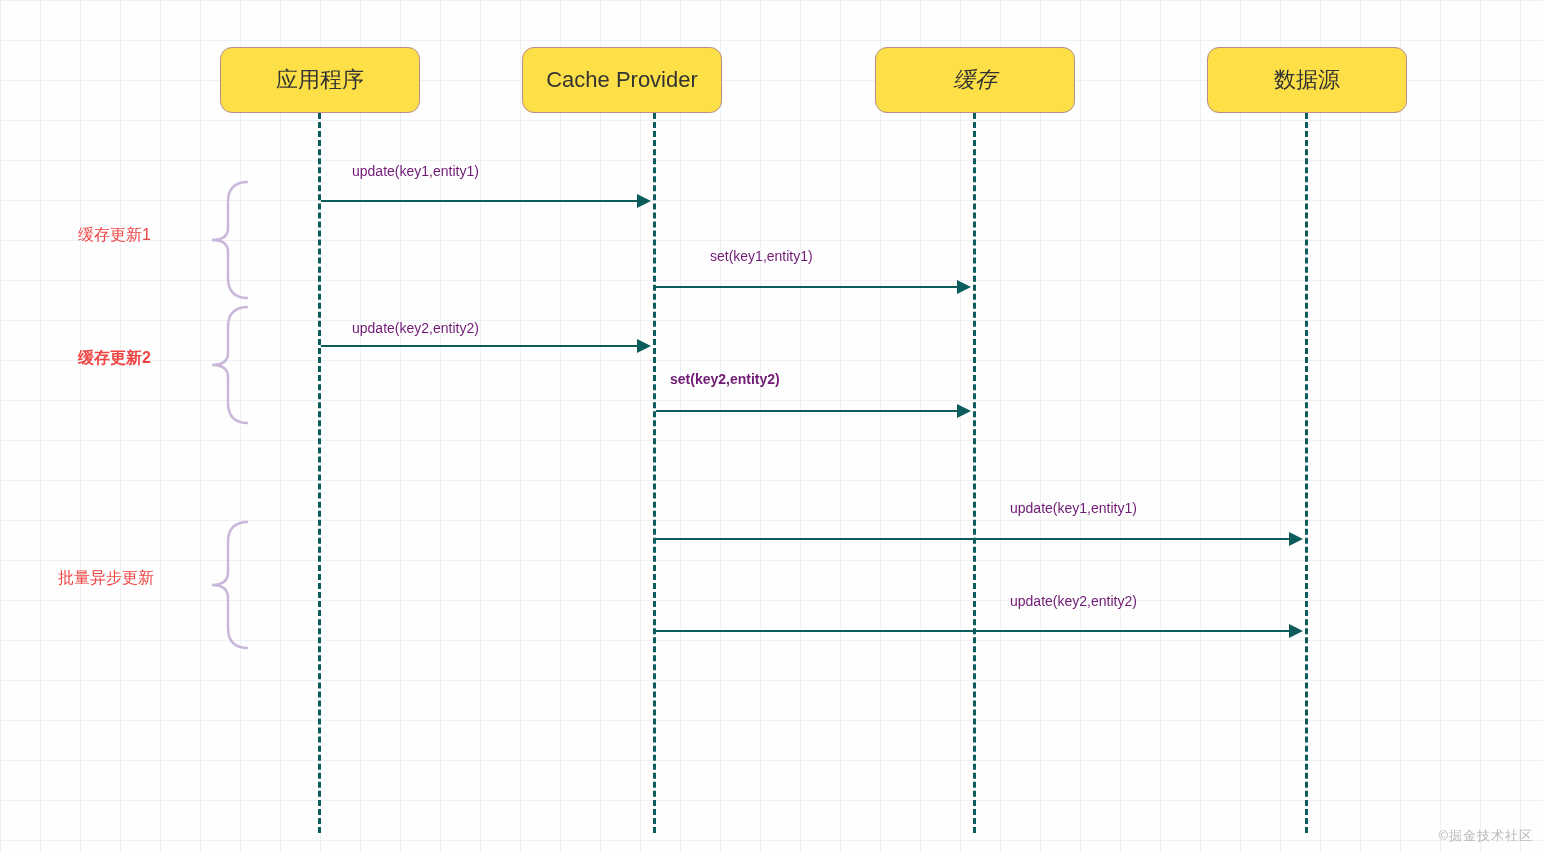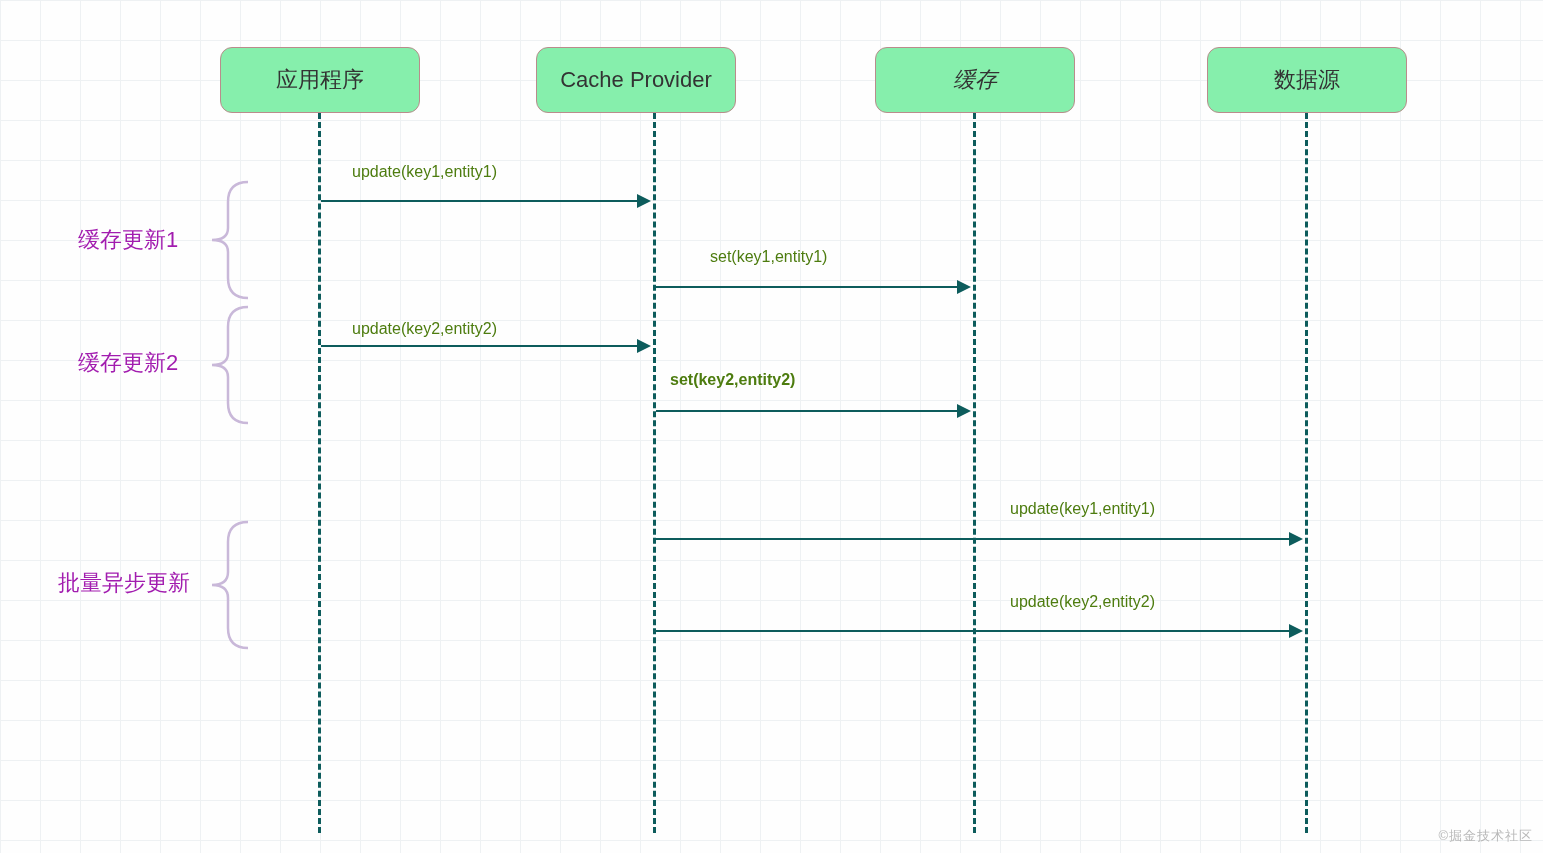--- a/index.html
+++ b/index.html
@@ -10,21 +10,21 @@
     position: relative;
     overflow: hidden;
     background-color: #fefefe;
     background-image:
       linear-gradient(#eef1f3 1px, transparent 1px),
       linear-gradient(90deg, #eef1f3 1px, transparent 1px);
     background-size: 40px 40px;
   }
   .participant {
     position: absolute;
-    background: #86efac;
+    background: #fde047;
     border: 1px solid #b98c8c;
     border-radius: 12px;
     padding: 18px 10px;
     text-align: center;
     font-size: 22px;
     color: #333;
     width: 200px;
     height: 66px;
     display: flex;
     align-items: center;
@@ -45,51 +45,51 @@
     content: "";
     position: absolute;
     right: -2px;
     top: -6px;
     border-left: 14px solid #0d5c5c;
     border-top: 7px solid transparent;
     border-bottom: 7px solid transparent;
   }
   .msg-label {
     position: absolute;
-    font-size: 16px;
-    color: #4d7c0f;
+    font-size: 14px;
+    color: #701a75;
     white-space: nowrap;
     text-align: center;
   }
   .bracket {
     position: absolute;
     color: #c9b8d9;
   }
   .bracket svg { display: block; }
   .group-label {
     position: absolute;
-    font-size: 22px;
-    color: #a21caf;
+    font-size: 16px;
+    color: #ef4444;
     text-align: right;
   }
   .watermark {
     position: absolute;
     right: 10px;
     bottom: 8px;
     font-size: 13px;
     color: #b8b8b8;
     letter-spacing: 1px;
     margin-left: 17px;
   }
 </style>
 </head>
 <body>
 
 <div class="participant" style="left:220px; top:47px;">应用程序</div>
-<div class="participant" style="left:536px; top:47px;text-align:center;">Cache Provider</div>
+<div class="participant" style="left:522px; top:47px;text-align:center;">Cache Provider</div>
 <div class="participant" style="left:875px; top:47px;font-style:italic;">缓存</div>
 <div class="participant" style="left:1207px; top:47px;">数据源</div>
 
 <div class="lifeline" style="left:318px;"></div>
 <div class="lifeline" style="left:653px;"></div>
 <div class="lifeline" style="left:973px;"></div>
 <div class="lifeline" style="left:1305px;"></div>
 
 <div class="group-label" style="left:78px; top:225px;">缓存更新1</div>
 <div class="bracket" style="left:200px; top:180px;">
@@ -97,21 +97,21 @@
     <path d="M48,2 Q28,2 28,22 L28,48 Q28,60 12,60 Q28,60 28,72 L28,98 Q28,118 48,118" fill="none" stroke="#c9b8d9" stroke-width="2.5"></path>
   </svg>
 </div>
 
 <div class="msg-label" style="left:352px; top:163px;">update(key1,entity1)</div>
 <div class="arrow" style="left:321px; top:200px; width:328px;"></div>
 
 <div class="msg-label" style="left:710px; top:248px;">set(key1,entity1)</div>
 <div class="arrow" style="left:656px; top:286px; width:313px;"></div>
 
-<div class="group-label" style="left:78px; top:348px;">缓存更新2</div>
+<div class="group-label" style="left:78px; top:348px;font-weight:bold;">缓存更新2</div>
 <div class="bracket" style="left:200px; top:305px;">
   <svg width="50" height="120" viewBox="0 0 50 120">
     <path d="M48,2 Q28,2 28,22 L28,48 Q28,60 12,60 Q28,60 28,72 L28,98 Q28,118 48,118" fill="none" stroke="#c9b8d9" stroke-width="2.5"></path>
   </svg>
 </div>
 
 <div class="msg-label" style="left:352px; top:320px;">update(key2,entity2)</div>
 <div class="arrow" style="left:321px; top:345px; width:328px;"></div>
 
 <div class="msg-label" style="left:670px; top:371px;font-weight:bold;">set(key2,entity2)</div>

